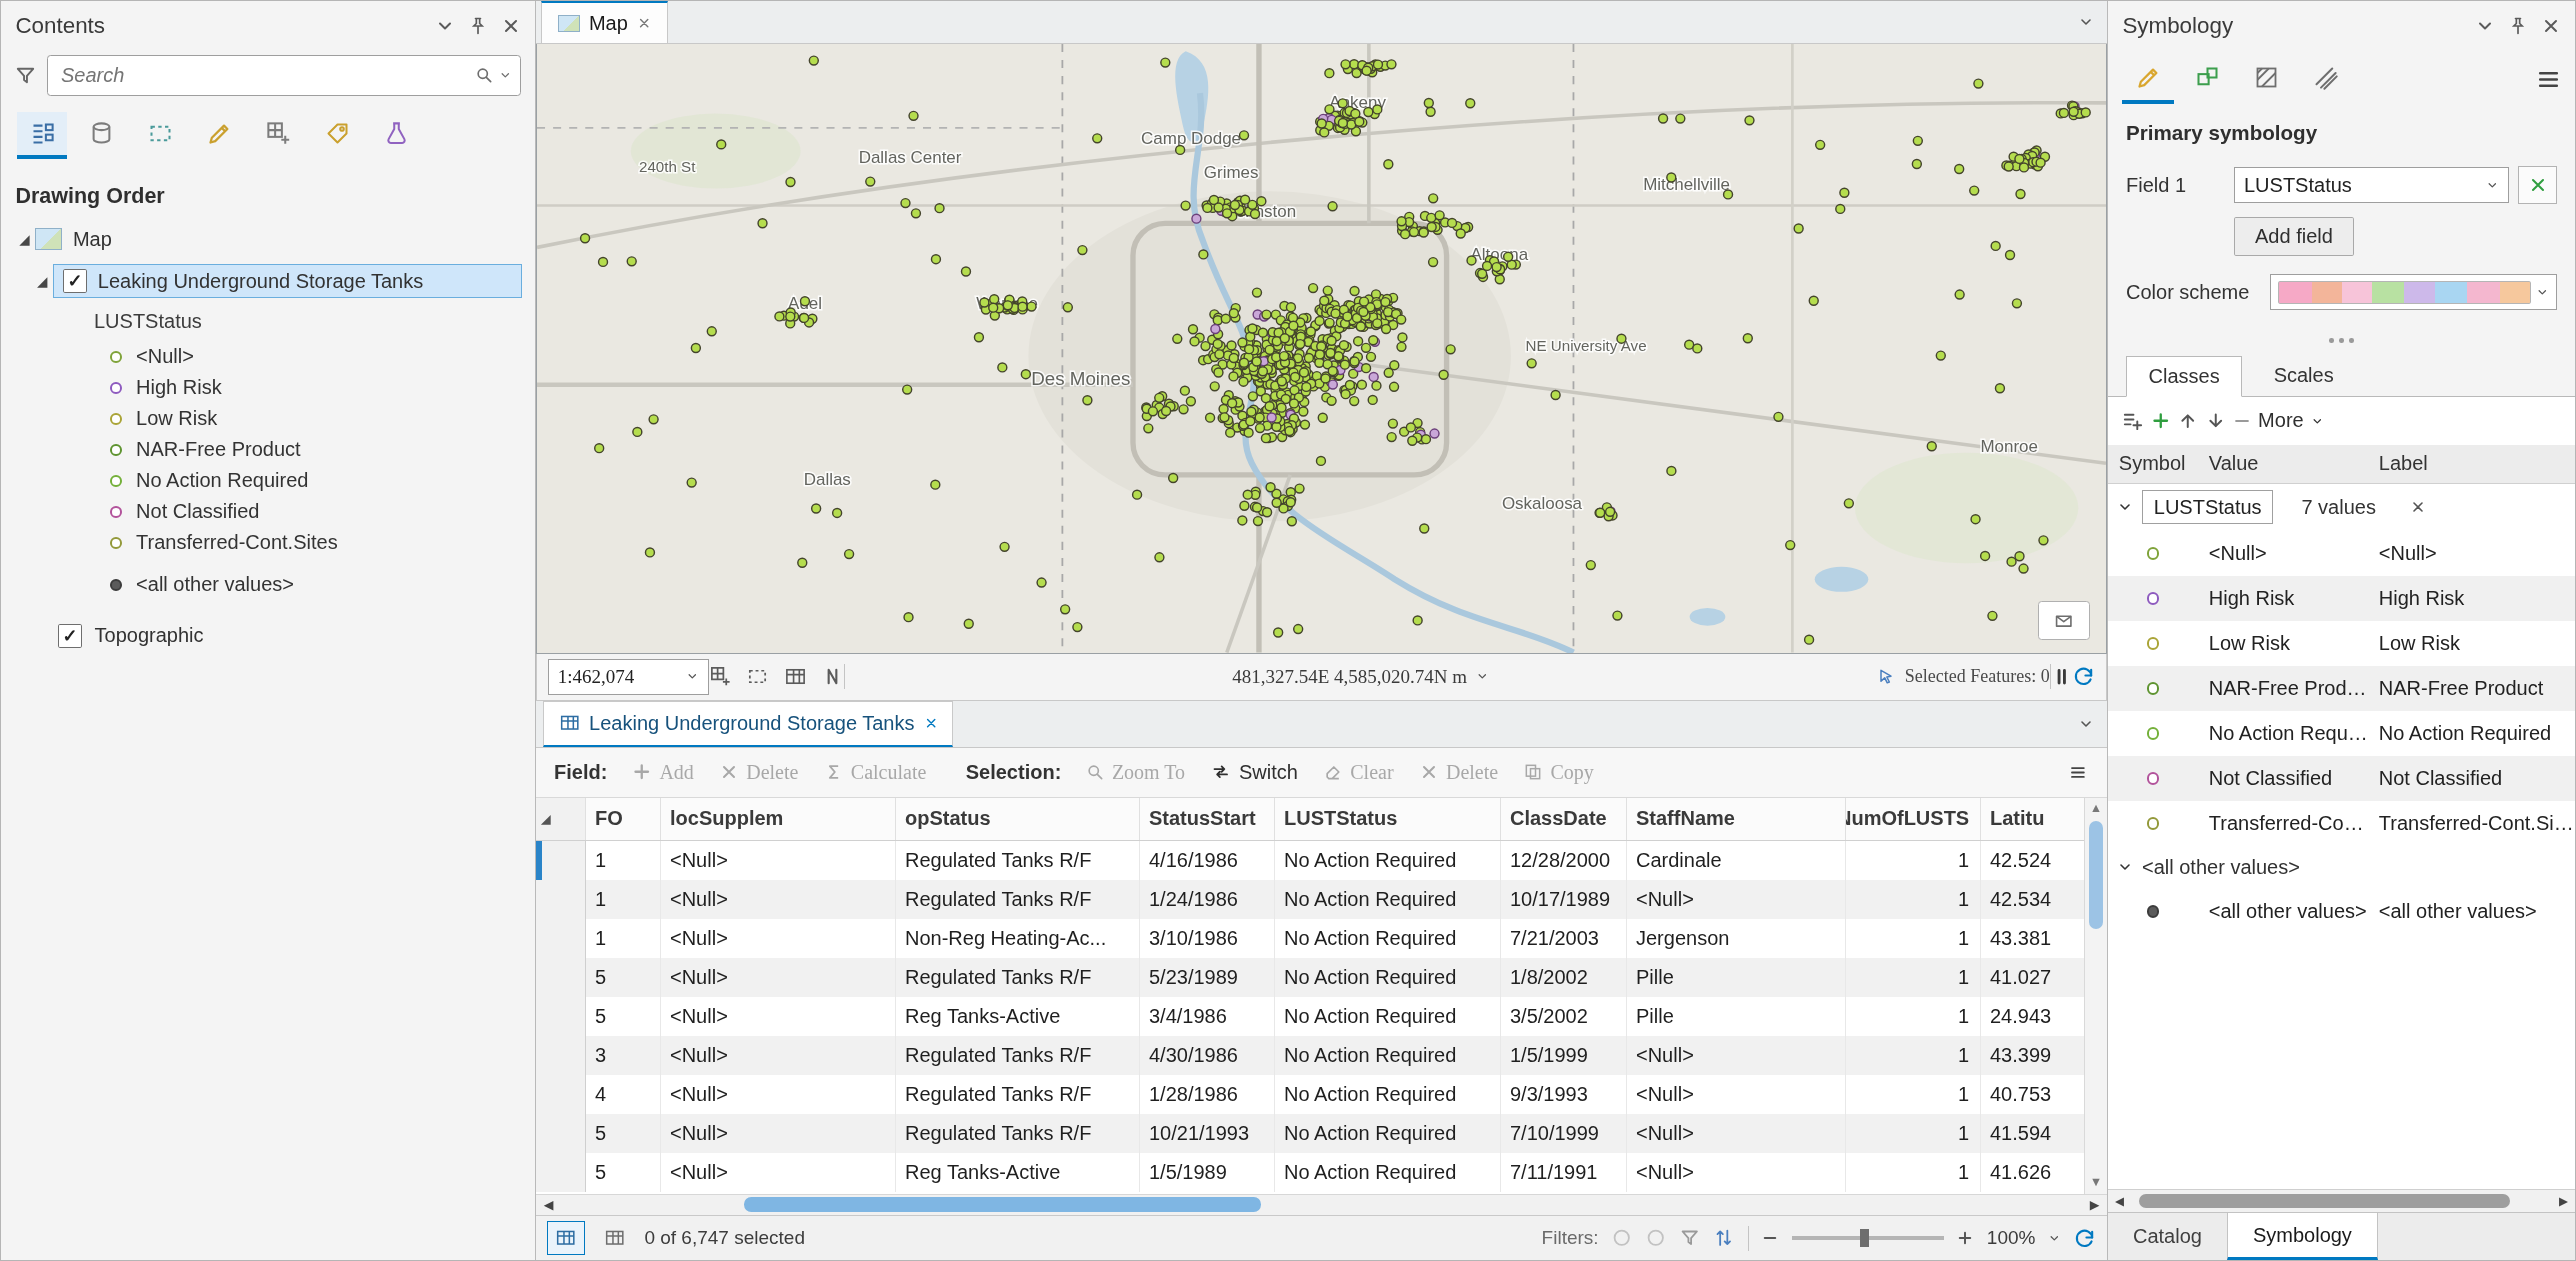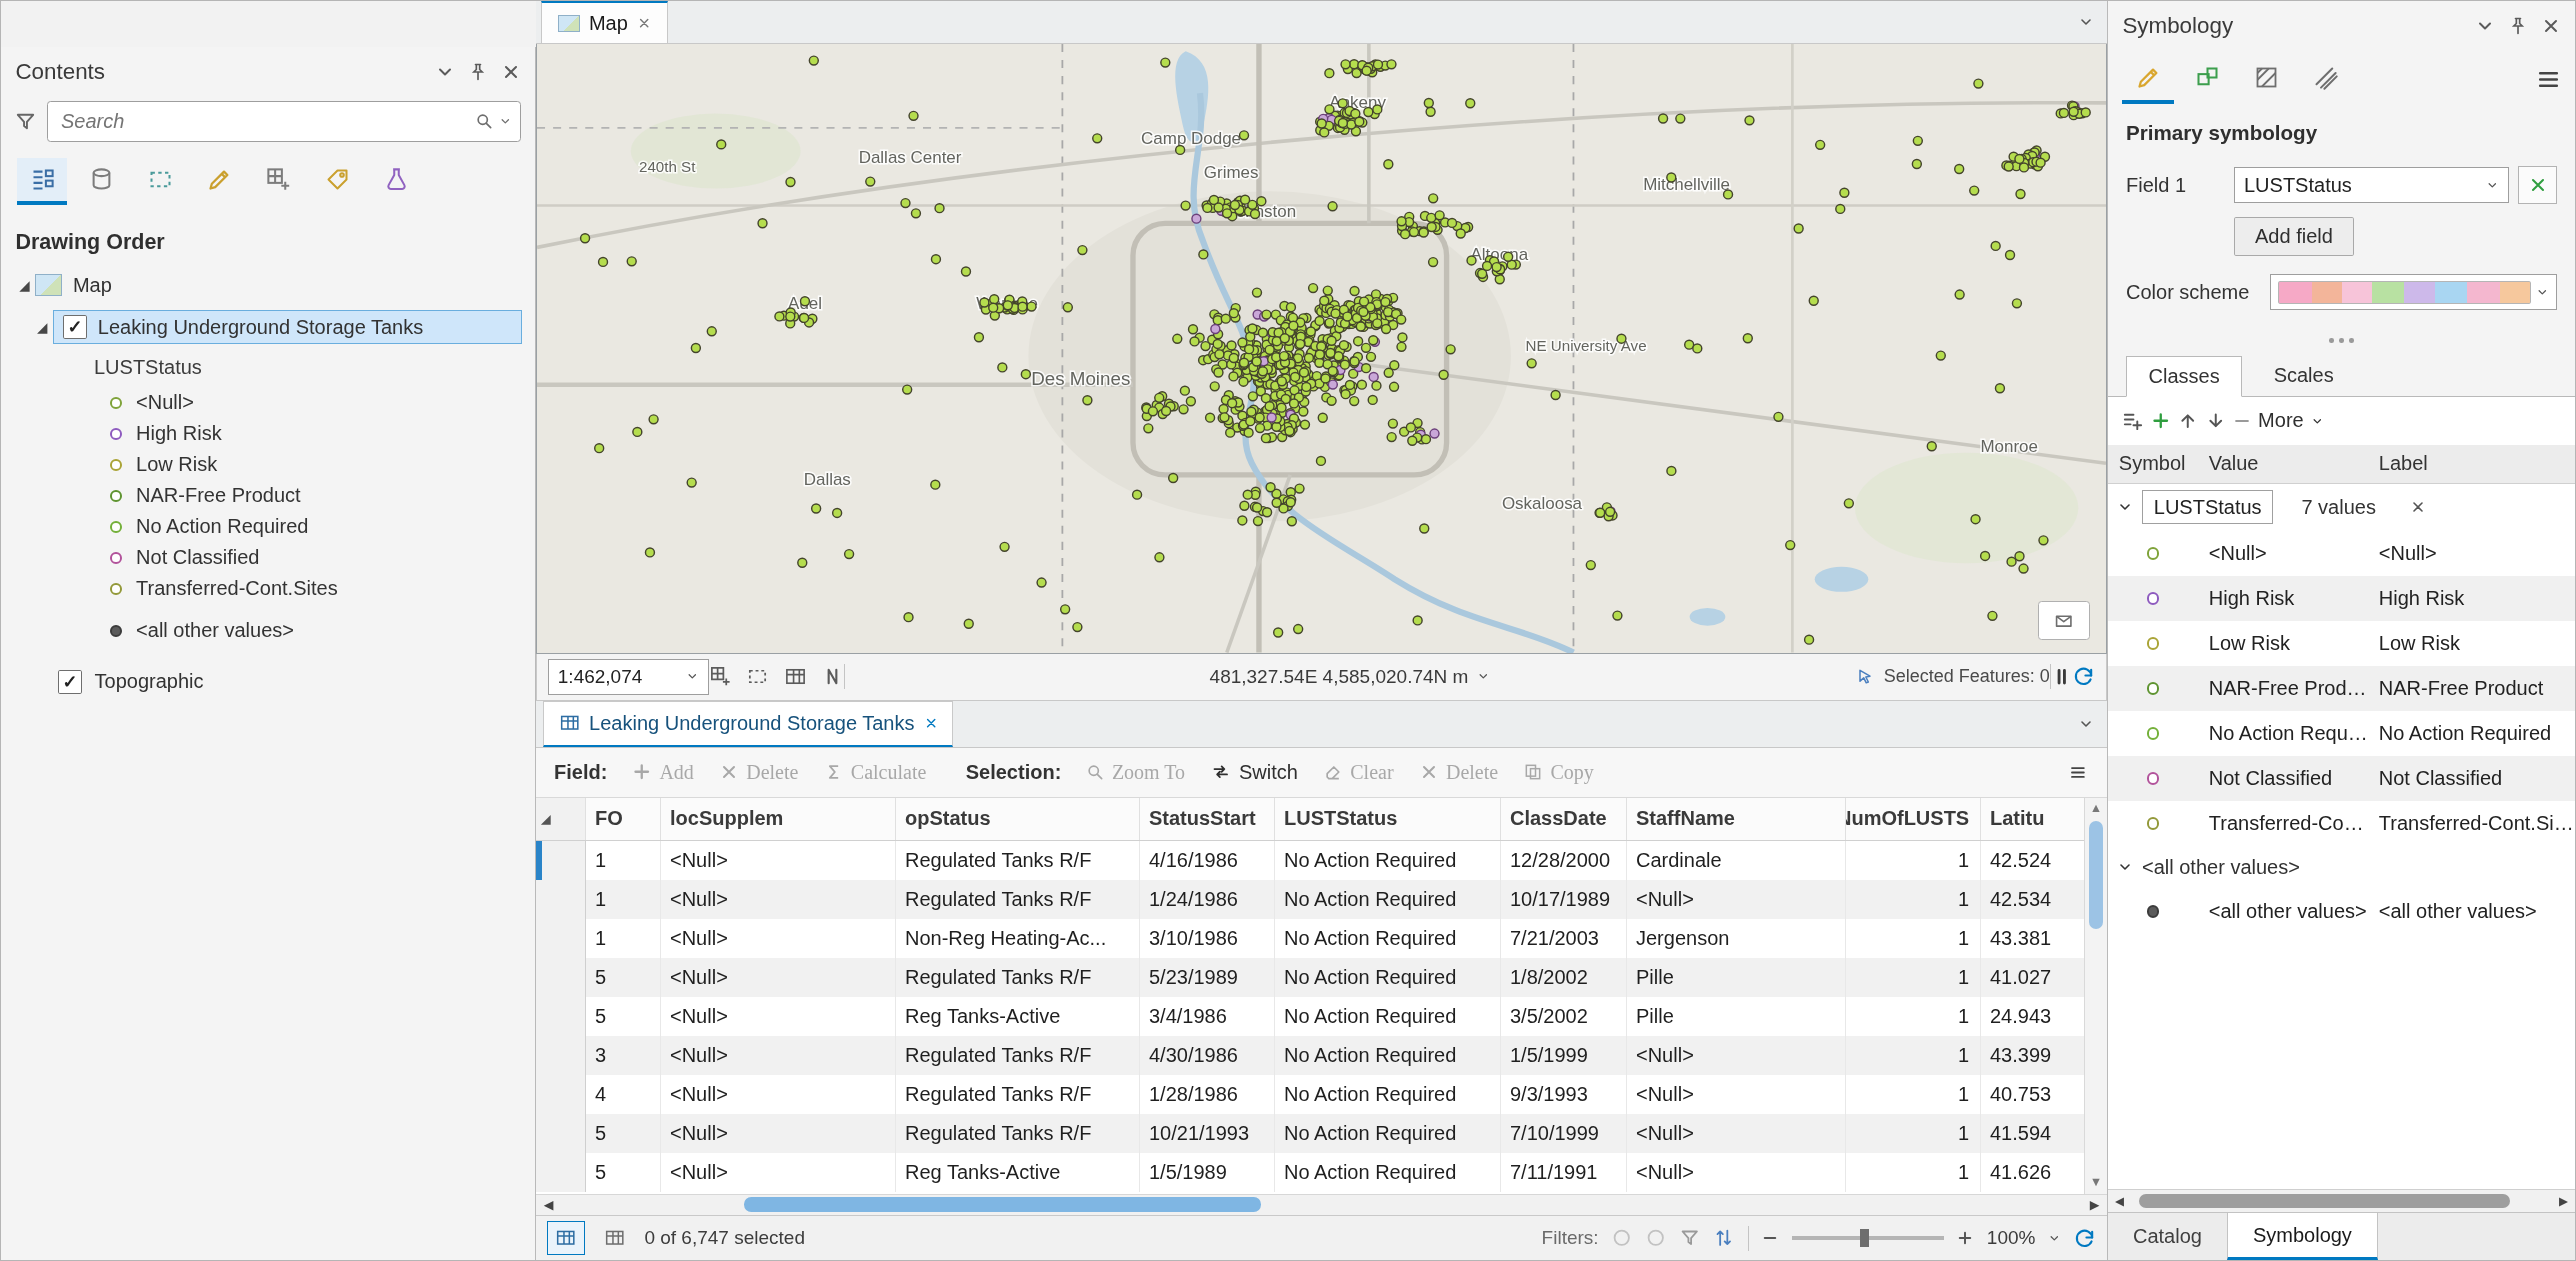--- a/index.html
+++ b/index.html
@@ -14,21 +14,21 @@
   }
   #app { display:flex; width:2576px; height:1261px; border:0.9px solid #b5b5b5; background:#f2f2f2; }
 
   svg.ic { display:block; }
   .i14{width:12.6px;height:12.6px}.i16{width:14.4px;height:14.4px}.i18{width:16px;height:16px}
   .i20{width:18px;height:18px}.i22{width:20px;height:20px}.i24{width:21.5px;height:21.5px}
   .i26{width:23px;height:23px}.i28{width:25px;height:25px}.i30{width:27px;height:27px}
 
   
   .pane { display:flex; flex-direction:column; background:#f4f4f4; }
-  #contents { width:535px; border-right:0.9px solid #b9b9b9;margin-top:46px; }
+  #contents { width:535px; border-right:0.9px solid #b9b9b9; }
   #symbology { width:468px; border-left:0.9px solid #b9b9b9; }
   .pane-header { display:flex; align-items:center; height:50px; padding:0 14.4px; flex:none; }
   .pane-title { flex:1; font-size:22.4px; color:#3a3a3a; }
   .hicons { display:flex; gap:12.6px; color:#5a5a5a; }
 
   
   .search-row { display:flex; align-items:center; gap:10.8px; padding:3.6px 14.4px 9px 12.6px; flex:none; }
   .search-box { position:relative; flex:1; }
   .search-box input {
     width:100%; height:41px; border:0.9px solid #9e9e9e; border-radius:3.6px;
@@ -62,21 +62,21 @@
   .tab-close { color:#777; }
   .tabbar-chev { margin-left:auto; display:flex; align-items:center; padding:0 12.6px; color:#555; }
 
   #map-canvas { position:relative; flex:1; min-height:0; border:0.9px solid #9aa0a4; border-top:none; background:#eae8e1; overflow:hidden; }
   #map-svg { width:100%; height:100%; display:block; }
   .maplabel { fill:#5f605a; fill:#63645e; paint-order:stroke; stroke:rgba(255,255,255,.85); stroke-width:3.5px; font-family:"Liberation Sans",sans-serif; }
   #map-overlay-btn { position:absolute; right:16px; bottom:12.6px; width:52px; height:39px; background:#fff;
                      border:0.9px solid #b0b0b0; border-radius:3.6px; display:flex; align-items:center; justify-content:center; color:#6e6e6e; }
 
   #map-bar { height:47px; flex:none; display:flex; align-items:center; gap:0; padding:0 10.8px;
-             background:#f4f4f4; border:0.9px solid #c8c8c8; border-top:none; font-size:19px; }
+             background:#f4f4f4; border:0.9px solid #c8c8c8; border-top:none; font-size:19px;font-family:Liberation Serif, serif; }
   .combo { display:flex; align-items:center; gap:7.2px; background:#fff; border:0.9px solid #9e9e9e; height:36px; padding:0 9px; color:#222; }
   .combo .cv { flex:1; white-space:nowrap; overflow:hidden; }
   #scale-combo { width:161px; }
   .vdiv { width:0.9px; height:25px; background:#c4c4c4; flex:none; }
   .mb-icons { display:flex; align-items:center; gap:14.4px; color:#5b5b5b; }
   #coords-group { margin:0 auto; display:flex; align-items:center; gap:9px; color:#3a3a3a; }
   #selfeat-group { display:flex; align-items:center; gap:9px; color:#4a4a4a; font-size:18px; }
 
   #table-tabs { height:47px; flex:none; display:flex; align-items:stretch; background:#eceeef; border-bottom:0.9px solid #c8c8c8; padding-left:7.2px; }
   .ttab { display:flex; align-items:center; gap:9px; padding:0 14.4px; background:#fff; border:0.9px solid #c9c9c9;

